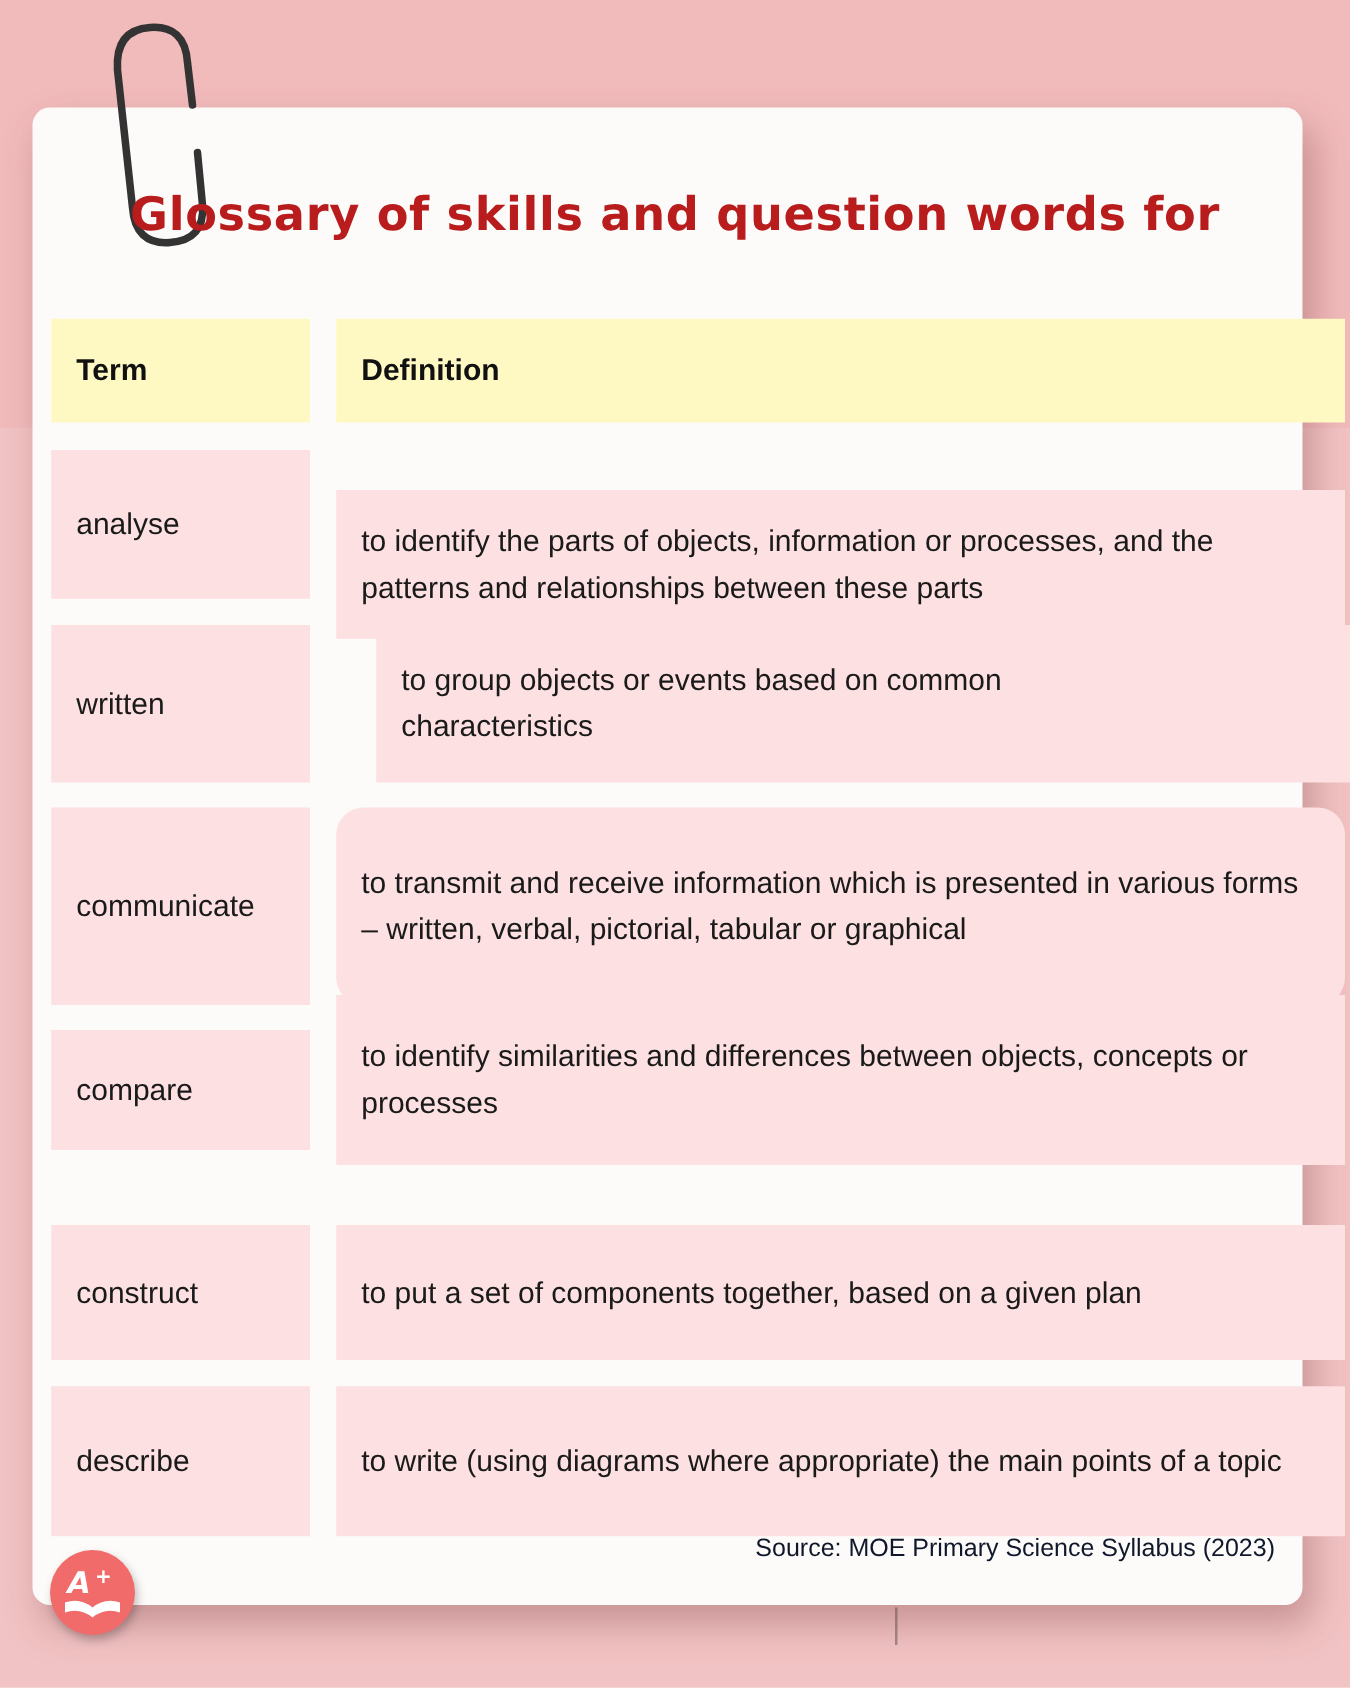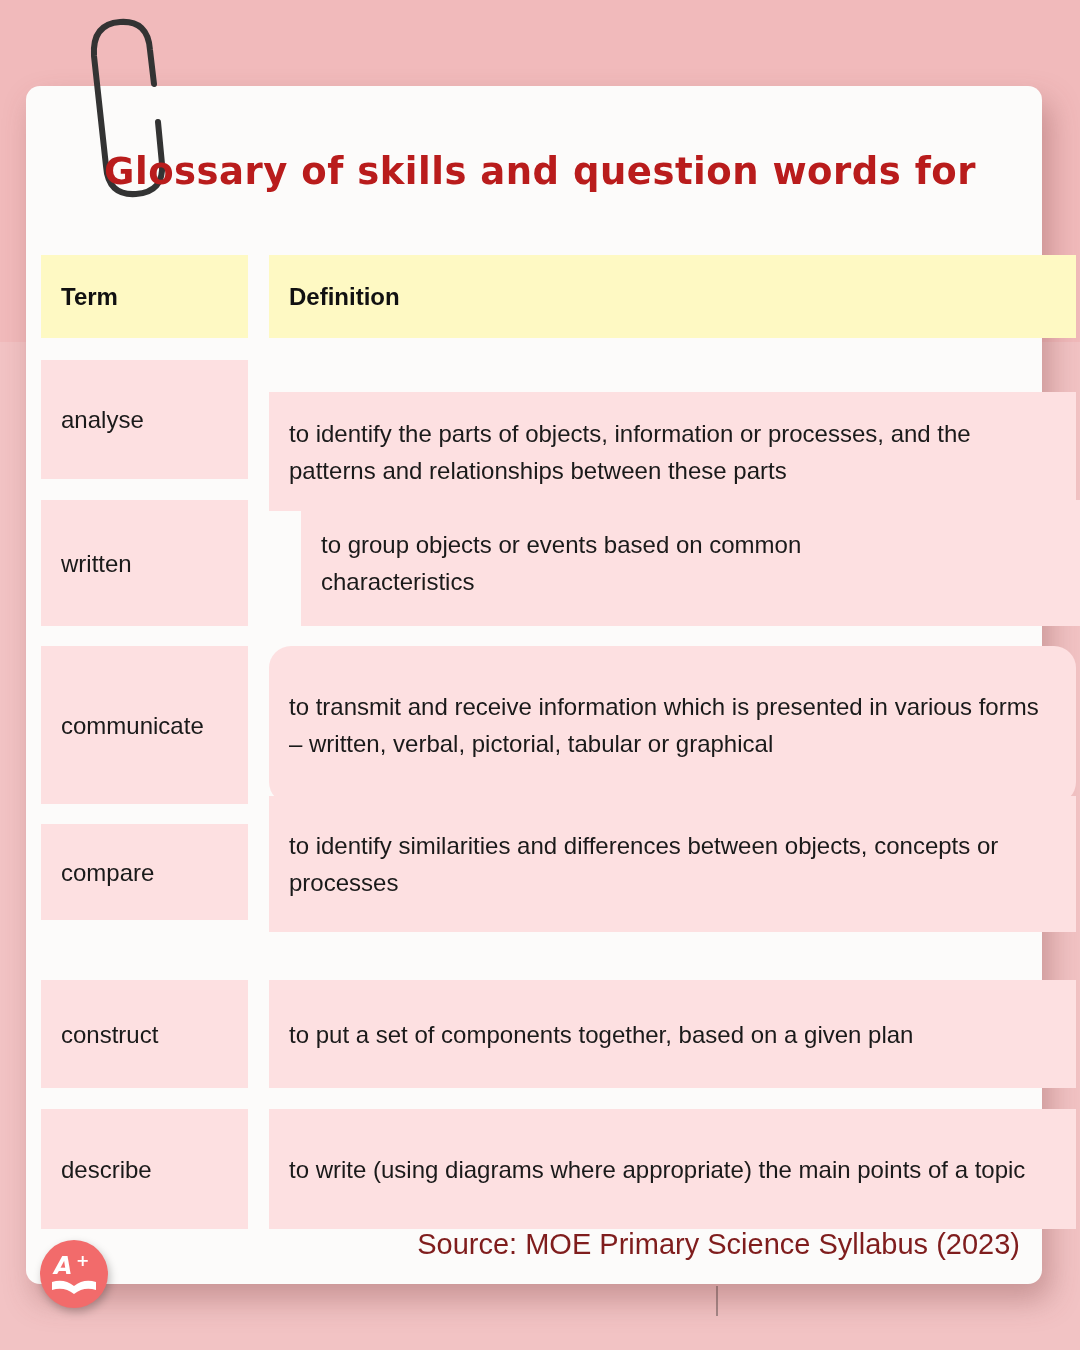--- a/index.html
+++ b/index.html
@@ -20,21 +20,21 @@
     position:absolute; left:100px; top:150px; width:880px; text-align:center;
     color:#b91c1c; font-family:"DejaVu Sans", sans-serif; font-weight:bold;
     font-size:37px; line-height:44px; letter-spacing:0.5px;
   }
   .cell { position:absolute; display:flex; align-items:center; box-sizing:border-box; }
   .head { background:#fef9c3; font-weight:bold; font-size:24px; color:#111; }
   .row { background:#fde0e1; font-size:24px; color:#1a1a1a; line-height:37px; }
   .term { left:41px; width:207px; padding-left:20px; }
   .def { left:269px; width:807px; padding-left:20px; padding-right:24px; }
   .source {
-    position:absolute; right:60px; top:1228px; font-size:29px; color:#7f1d1d;
+    position:absolute; right:60px; top:1228px; font-size:20px; color:#0f172a;
   }
   .logo {
     position:absolute; left:40px; top:1240px; width:68px; height:68px; border-radius:50%;
     background:#f26b6b; box-shadow: 2px 4px 8px rgba(0,0,0,0.25);
   }
   .stand { position:absolute; left:716px; top:1286px; width:2px; height:30px; background:#a58888; }
 </style>
 </head>
 <body>
 

